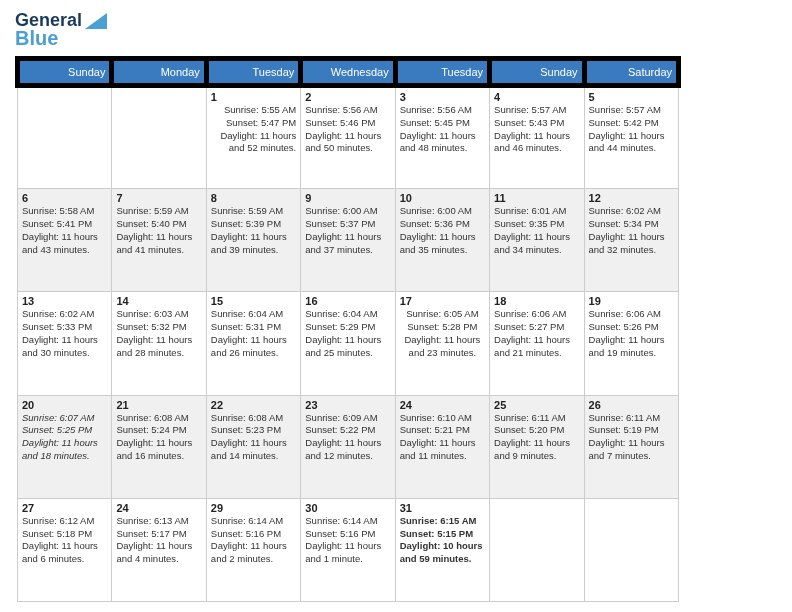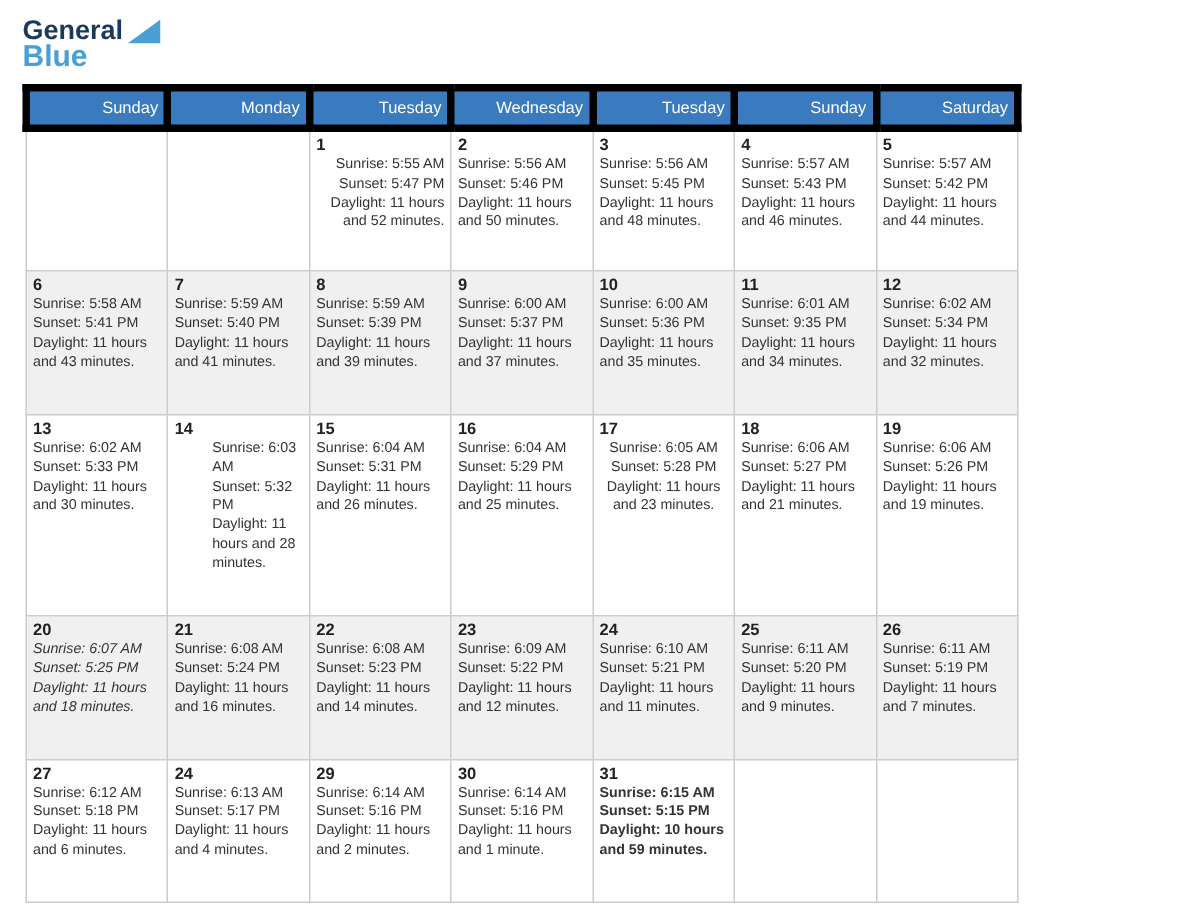--- a/index.html
+++ b/index.html
@@ -207,21 +207,21 @@
         </tr>
         <tr class="row-odd">
           <td>
             <span class="day-num">13</span>
             <div class="day-detail" style="white-space: pre-line;">Sunrise: 6:02 AM
 Sunset: 5:33 PM
 Daylight: 11 hours and 30 minutes.</div>
           </td>
           <td>
             <span class="day-num">14</span>
-            <div class="day-detail" style="white-space: pre-line; margin-left: 25px;">Sunrise: 6:03 AM
+            <div class="day-detail" style="white-space: pre-line;">Sunrise: 6:03 AM
 Sunset: 5:32 PM
 Daylight: 11 hours and 28 minutes.</div>
           </td>
           <td>
             <span class="day-num">15</span>
             <div class="day-detail" style="white-space: pre-line;">Sunrise: 6:04 AM
 Sunset: 5:31 PM
 Daylight: 11 hours and 26 minutes.</div>
           </td>
           <td>

